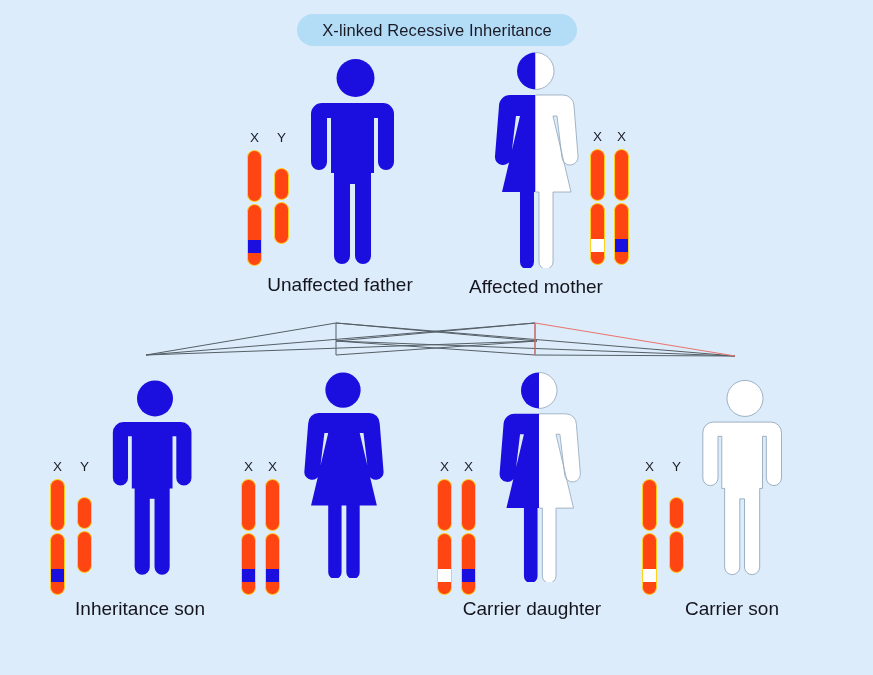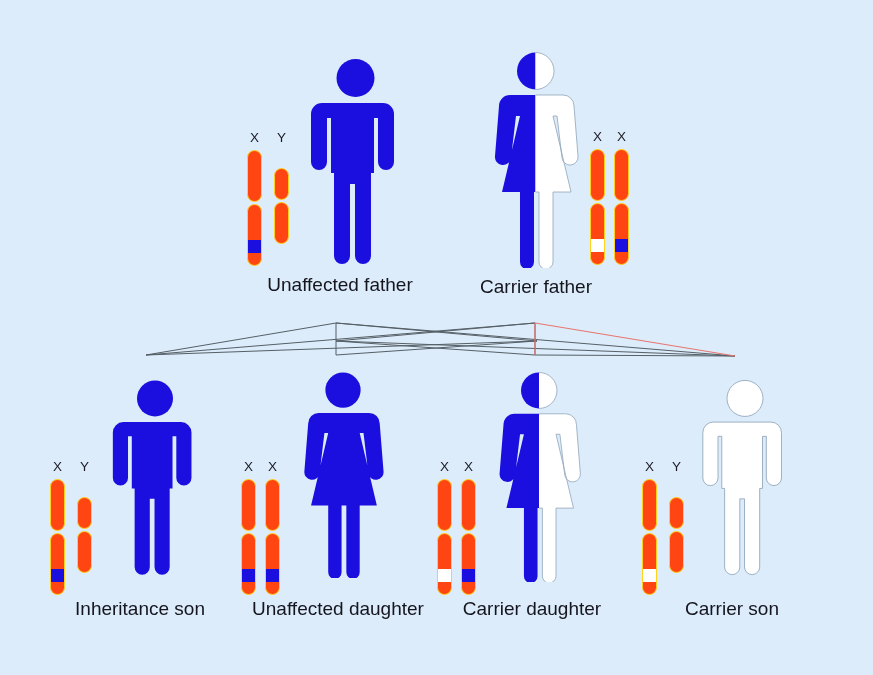--- a/index.html
+++ b/index.html
@@ -95,20 +95,23 @@
     left: 0; top: 0;
     width: 873px; height: 675px;
     pointer-events: none;
   }
 </style>
 </head>
 <body>
 
 <div id="stage">
 
+  <div id="title-badge">
+    <span class="title-text">X-linked Recessive Inheritance</span>
+  </div>
 
   <svg id="lineage" viewBox="0 0 873 675" preserveAspectRatio="none">
     <g stroke="#555f66" stroke-width="1" fill="none">
 
       <line x1="336" y1="323" x2="336" y2="355"></line>
       <line x1="535" y1="323" x2="535" y2="355"></line>
 
       <line x1="336" y1="323" x2="146" y2="355"></line>
       <line x1="336" y1="323" x2="735" y2="356"></line>
       <line x1="336" y1="355" x2="537" y2="341"></line>
@@ -197,21 +200,21 @@
         <span class="chrom-label">X</span>
         <div class="chrom">
           <div class="arm" style="height:52px;"></div>
           <div class="arm" style="height:62px;">
             <div class="band blue" style="top:35px;"></div>
           </div>
         </div>
       </div>
     </div>
 
-    <span class="caption" style="top:224px; left:68px;">Carrier father</span>
+    <span class="caption" style="top:224px; left:68px;">Affected mother</span>
   </div>
 
   <div class="person" style="left:44px; top:374px; width:200px; height:250px;">
 
     <div class="karyo" style="left:6px; top:86px; gap:12px;">
       <div class="chrom-col">
         <span class="chrom-label">X</span>
         <div class="chrom">
           <div class="arm" style="height:52px;"></div>
           <div class="arm" style="height:62px;">
@@ -265,21 +268,20 @@
 
     <div class="figure-wrap" style="left:55px; top:0px;">
       <svg width="100" height="206" viewBox="0 0 95 216">
         <g fill="#1b0fe0">
           <circle cx="47.5" cy="19" r="18.5"></circle>
           <path d="M20 43 h55 a11 11 0 0 1 11 11 l4 50 a8 8 0 0 1 -16 2 l-5 -42 h-4 l18 76 h-18 v70 a7 7 0 0 1 -14 0 v-70 h-5 v70 a7 7 0 0 1 -14 0 v-70 h-18 l18 -76 h-4 l-5 42 a8 8 0 0 1 -16 -2 l4 -50 a11 11 0 0 1 11 -11 z"></path>
         </g>
       </svg>
     </div>
 
-    <span class="caption" style="top:226px; left:100px;">Unaffected daughter</span>
   </div>
 
   <div class="person" style="left:434px; top:372px; width:210px; height:252px;">
 
     <div class="karyo" style="left:3px; top:88px; gap:9px;">
       <div class="chrom-col">
         <span class="chrom-label">X</span>
         <div class="chrom">
           <div class="arm" style="height:52px;"></div>
           <div class="arm" style="height:62px;">

